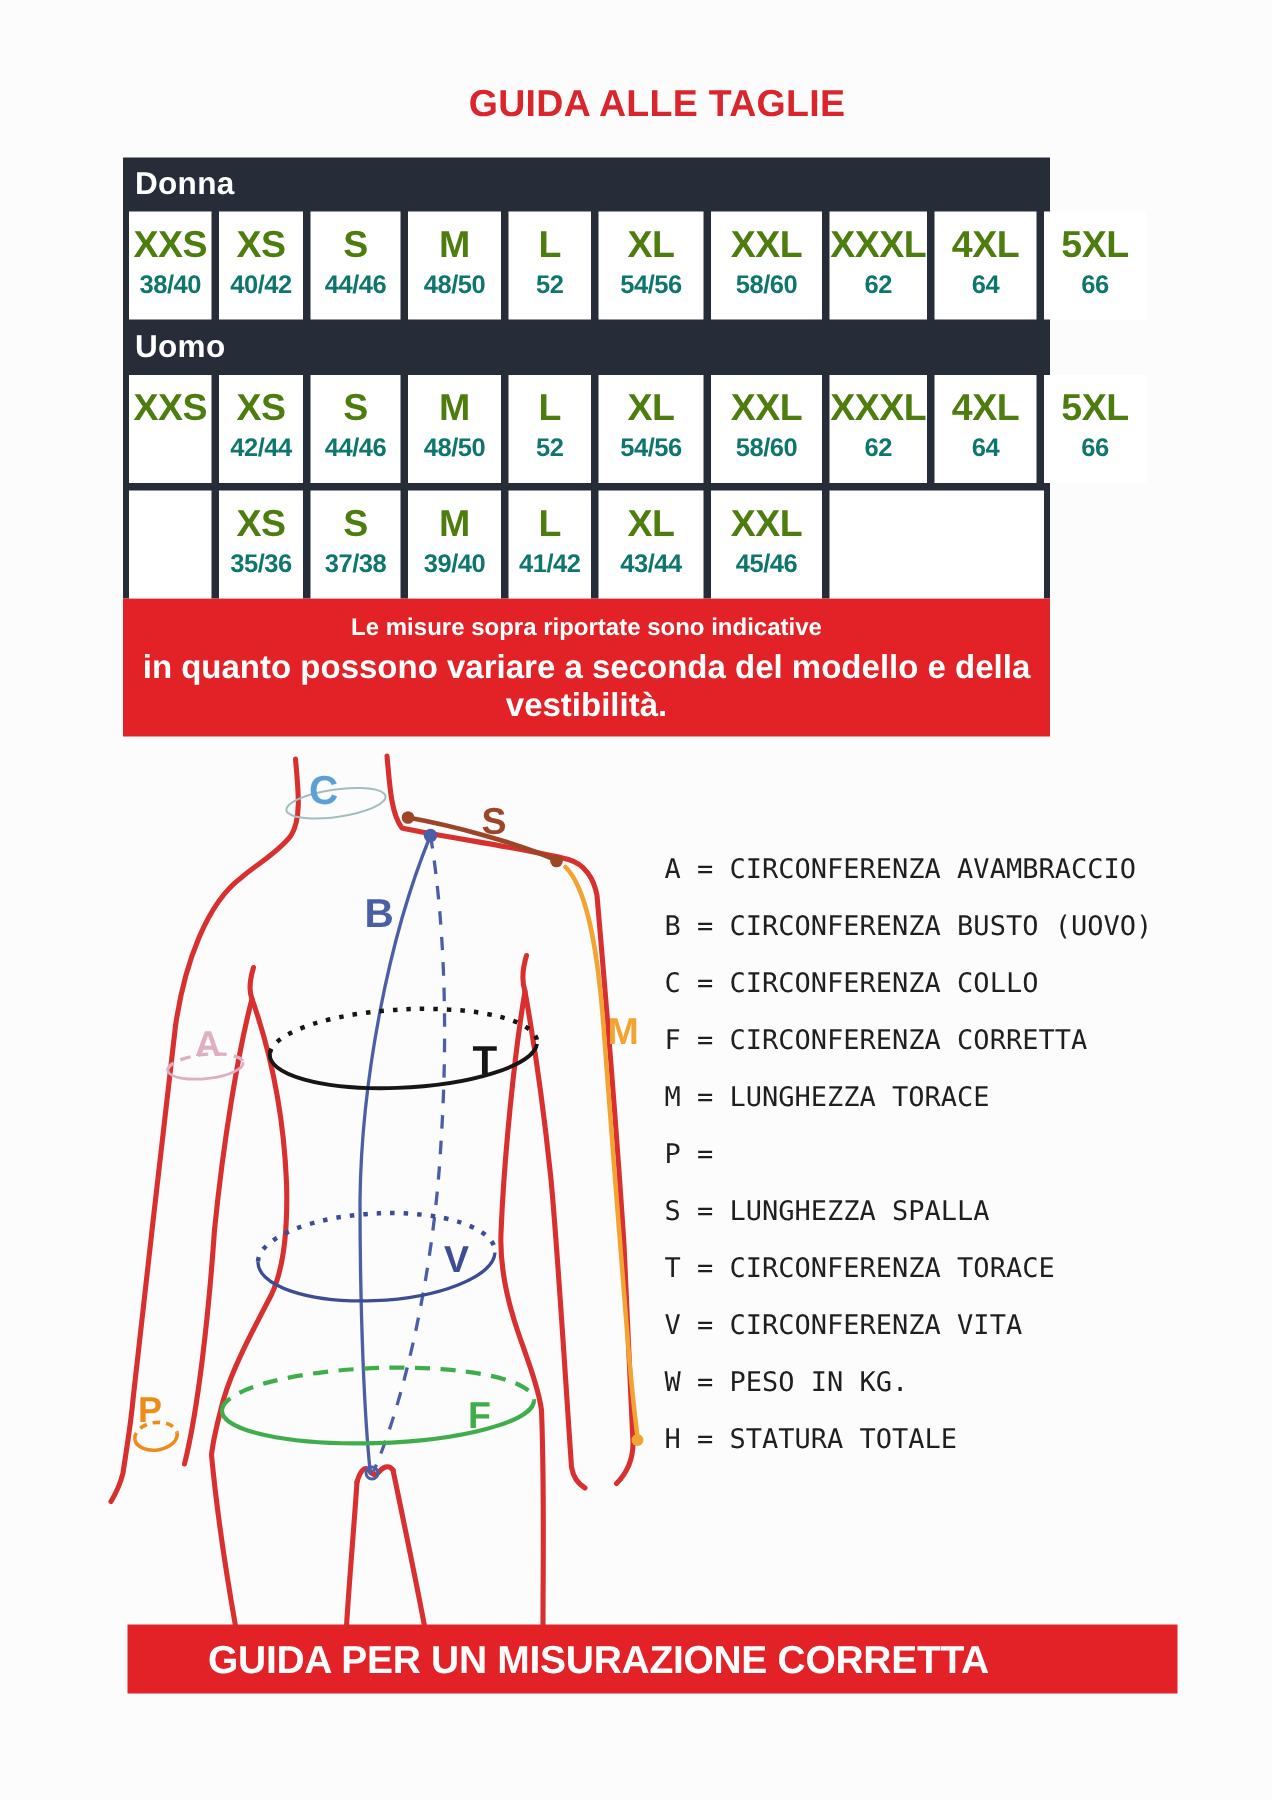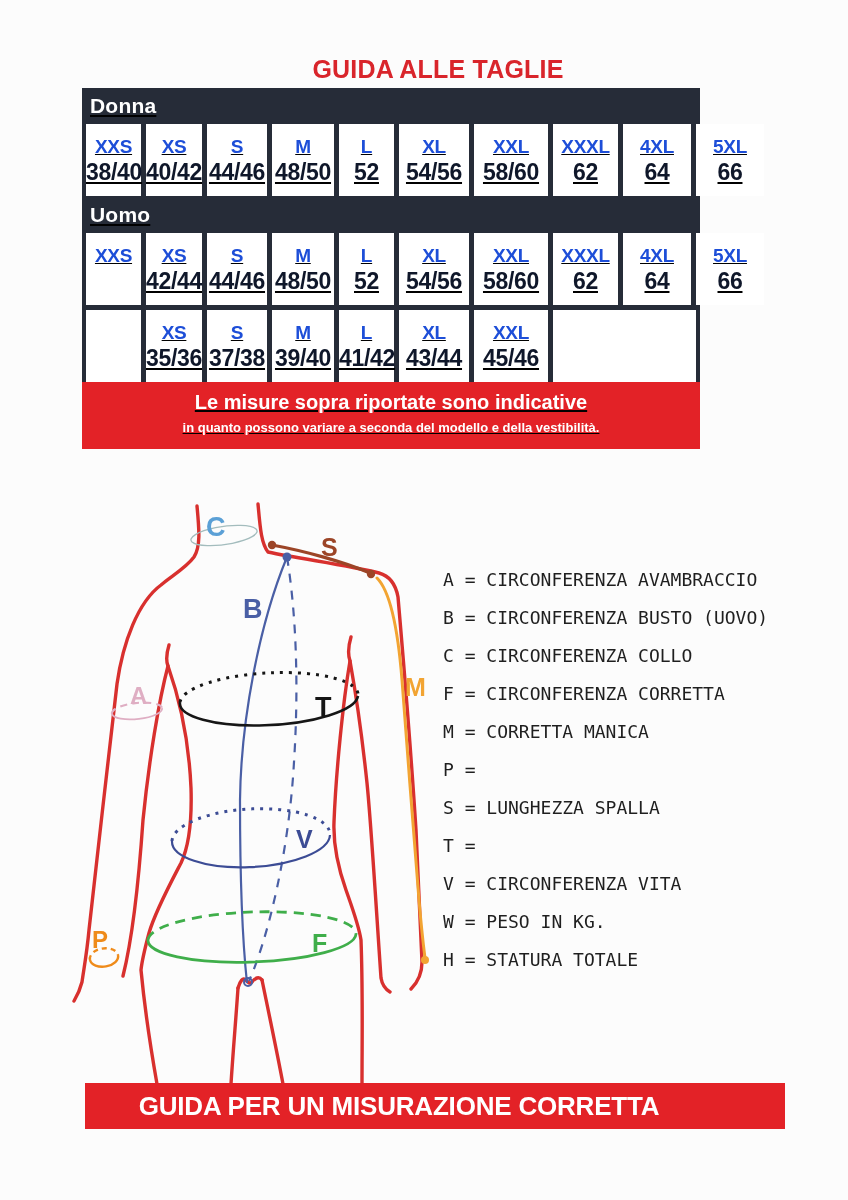--- a/index.html
+++ b/index.html
@@ -8,37 +8,37 @@
     --title-red:#d9252b;
   }
   html,body{margin:0;padding:0;background:#ffffff;}
   .canvas{position:relative;width:848px;height:1200px;background:#fcfcfc;
           font-family:"Liberation Sans",sans-serif;overflow:hidden;}
 
   .page-title{position:absolute;top:55px;left:0;right:0;text-align:center;
               transform:translateX(14px);
               font-size:25px;font-weight:bold;color:var(--title-red);letter-spacing:.2px;}
 
-  .size-block{position:absolute;left:82px;top:88px;width:618px;text-decoration:underline;}
+  .size-block{position:absolute;left:82px;top:105px;width:618px;}
   .tbl{background:var(--dark);padding:4px 4px 0 4px;box-sizing:border-box;}
   .band{height:28px;display:flex;align-items:center;padding-left:4px;margin-bottom:4px;}
   .band span{color:#ffffff;font-weight:bold;font-size:21px;letter-spacing:.2px;}
   .row{display:flex;gap:5px;margin-bottom:5px;}
   .row.last{margin-bottom:0;}
   .cell{background:#ffffff;height:72px;box-sizing:border-box;padding-top:10px;text-align:center;flex:0 0 auto;}
-  .cell .sz{display:block;font-size:19px;font-weight:bold;color:#1d4ed8;line-height:25px;letter-spacing:-.3px;}
-  .cell .rg{display:block;font-size:23px;font-weight:bold;color:#0f172a;line-height:27px;letter-spacing:-.3px;}
+  .cell .sz{display:block;font-size:25px;font-weight:bold;color:#4d7c0f;line-height:25px;letter-spacing:-.3px;}
+  .cell .rg{display:block;font-size:17px;font-weight:bold;color:#0f766e;line-height:27px;letter-spacing:-.3px;}
   .c1{width:55px}.c2{width:56px}.c3{width:60px}.c4{width:62px}.c5{width:55px}
   .c6{width:70px}.c7{width:74px}.c8{width:65px}.c9{width:68px}.c10{width:68px}
   .cfill{flex:1 1 auto;background:#ffffff;}
 
   .note{background:var(--red);color:#ffffff;text-align:center;
         padding:7px 0 9px 0;font-weight:bold;}
-  .note .l1{font-size:20px;line-height:26px;}
-  .note .l2{font-size:13px;line-height:25px;}
+  .note .l1{font-size:16px;line-height:26px;}
+  .note .l2{font-size:22px;line-height:25px;}
 
   .legend{position:absolute;left:443px;top:560px;
           font-family:"DejaVu Sans Mono",monospace;font-size:18px;color:#1f1f1f;}
   .lg-row{height:38px;display:flex;align-items:center;}
   .lg-sep{white-space:pre;}
 
   .diagram{position:absolute;left:0;top:0;}
   .diagram text{font-family:"Liberation Sans",sans-serif;font-weight:bold;}
 
   .footer-banner{position:absolute;left:85px;top:1083px;width:700px;height:46px;
@@ -256,34 +256,35 @@
         <span>CIRCONFERENZA COLLO</span>
       </div>
     <div class="lg-row">
         <span>F</span>
         <span class="lg-sep"> = </span>
         <span>CIRCONFERENZA CORRETTA</span>
       </div>
     <div class="lg-row">
         <span>M</span>
         <span class="lg-sep"> = </span>
-        <span>CORRETTA MANICA</span>
+        <span>LUNGHEZZA TORACE</span>
       </div>
     <div class="lg-row">
         <span>P</span>
         <span class="lg-sep"> = </span>
       </div>
     <div class="lg-row">
         <span>S</span>
         <span class="lg-sep"> = </span>
         <span>LUNGHEZZA SPALLA</span>
       </div>
     <div class="lg-row">
         <span>T</span>
         <span class="lg-sep"> = </span>
+        <span>CIRCONFERENZA TORACE</span>
       </div>
     <div class="lg-row">
         <span>V</span>
         <span class="lg-sep"> = </span>
         <span>CIRCONFERENZA VITA</span>
       </div>
     <div class="lg-row">
         <span>W</span>
         <span class="lg-sep"> = </span>
         <span>PESO IN KG.</span>

